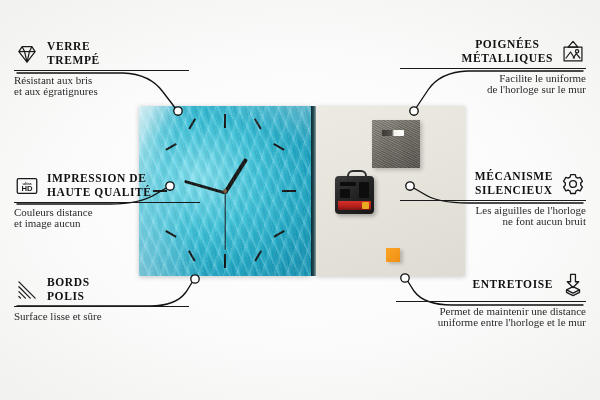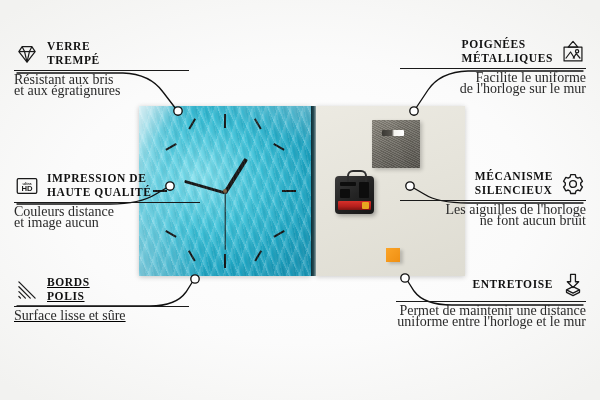--- a/index.html
+++ b/index.html
@@ -98,33 +98,33 @@
   
   .feature{position:absolute;width:200px;}
   .feature .head{display:flex;align-items:center;gap:7px;}
   .feature.left .head{justify-content:flex-start;}
   .feature.right .head{justify-content:flex-end;}
   .feature .title{
     font-family:"Liberation Serif", serif;
     font-weight:bold;font-size:11.5px;letter-spacing:.6px;
     color:#111;line-height:13.5px;text-transform:uppercase;
   }
-  .feature.right .title{text-align:left;}
+  .feature.right .title{text-align:center;}
   .rule{height:1px;background:#1a1a1a;margin:3px 0 4px;}
   .feature .desc{
     font-family:"Liberation Serif", serif;
-    font-size:14px;line-height:10.6px;color:#2a2a2a;
+    font-size:11px;line-height:10.6px;color:#2a2a2a;
   }
   .feature.right .desc{text-align:right;}
   .ico{flex:0 0 auto;width:26px;height:26px;display:block;}
 
   
   #f-verre       {left:14px;  top:40px;  width:175px;}
   #f-impression  {left:14px;  top:172px; width:186px;}
-  #f-bords       {left:14px;  top:276px; width:175px;text-decoration:underline;}
+  #f-bords       {left:14px;  top:276px; width:175px;}
   #f-poignees    {left:400px; top:38px;  width:186px;}
   #f-mecanisme   {left:400px; top:170px; width:186px;}
   #f-entretoise  {left:396px; top:272px; width:190px;}
 
   .connectors{position:absolute;left:0;top:0;width:600px;height:400px;pointer-events:none;}
 </style>
 </head>
 <body>
 
 <div class="stage">

